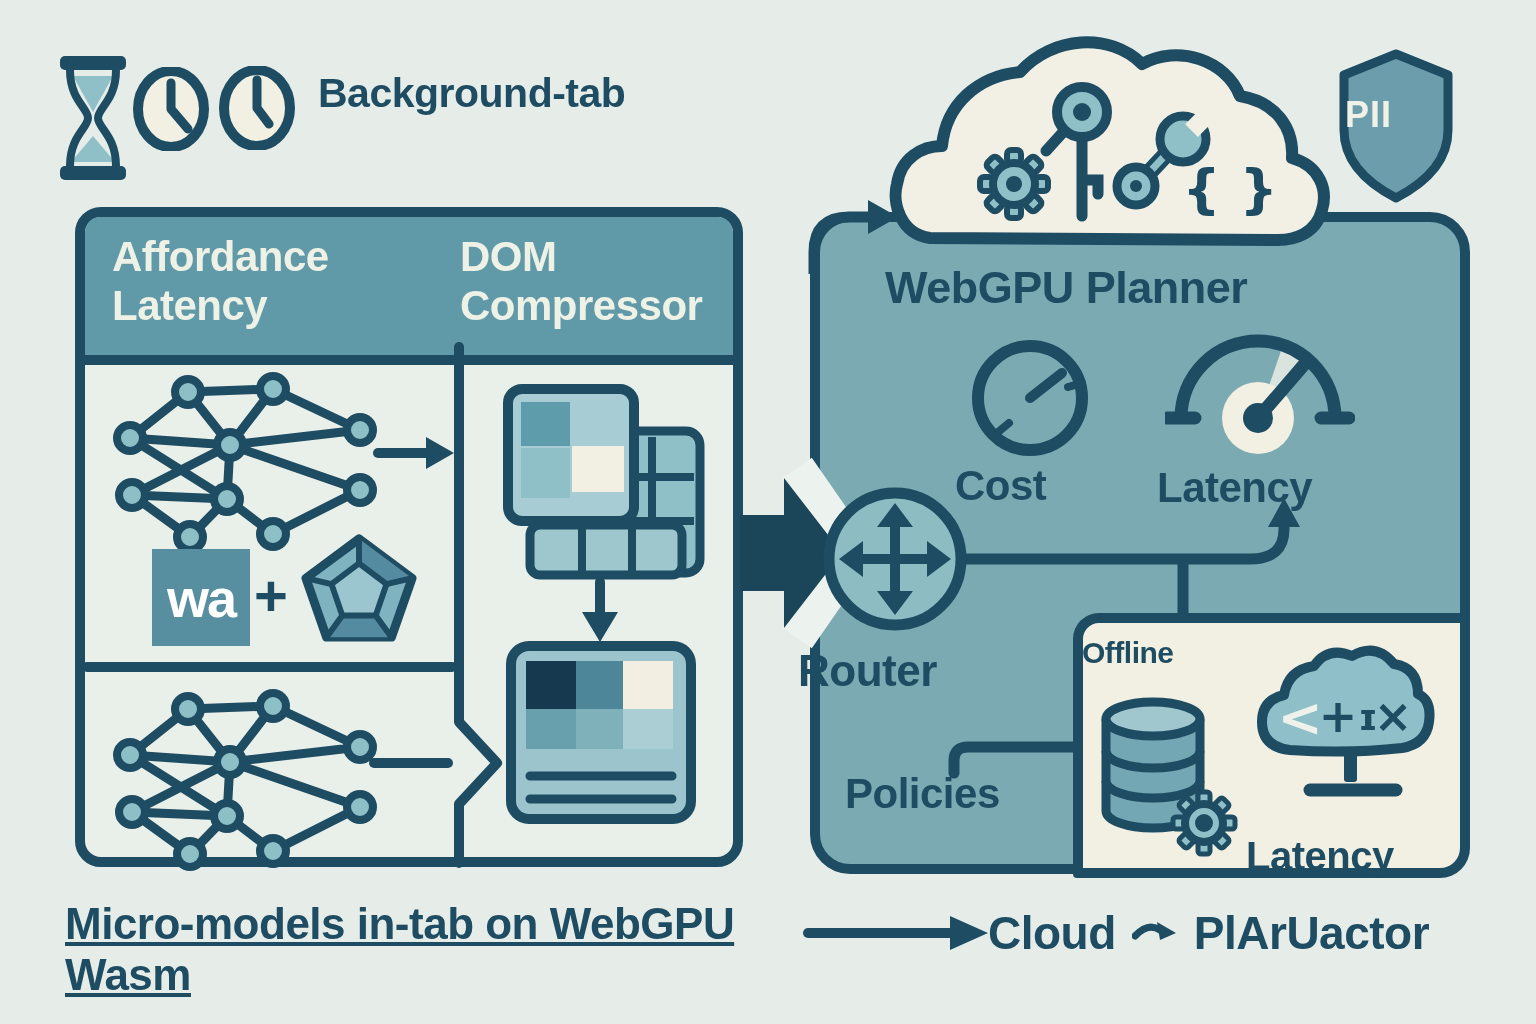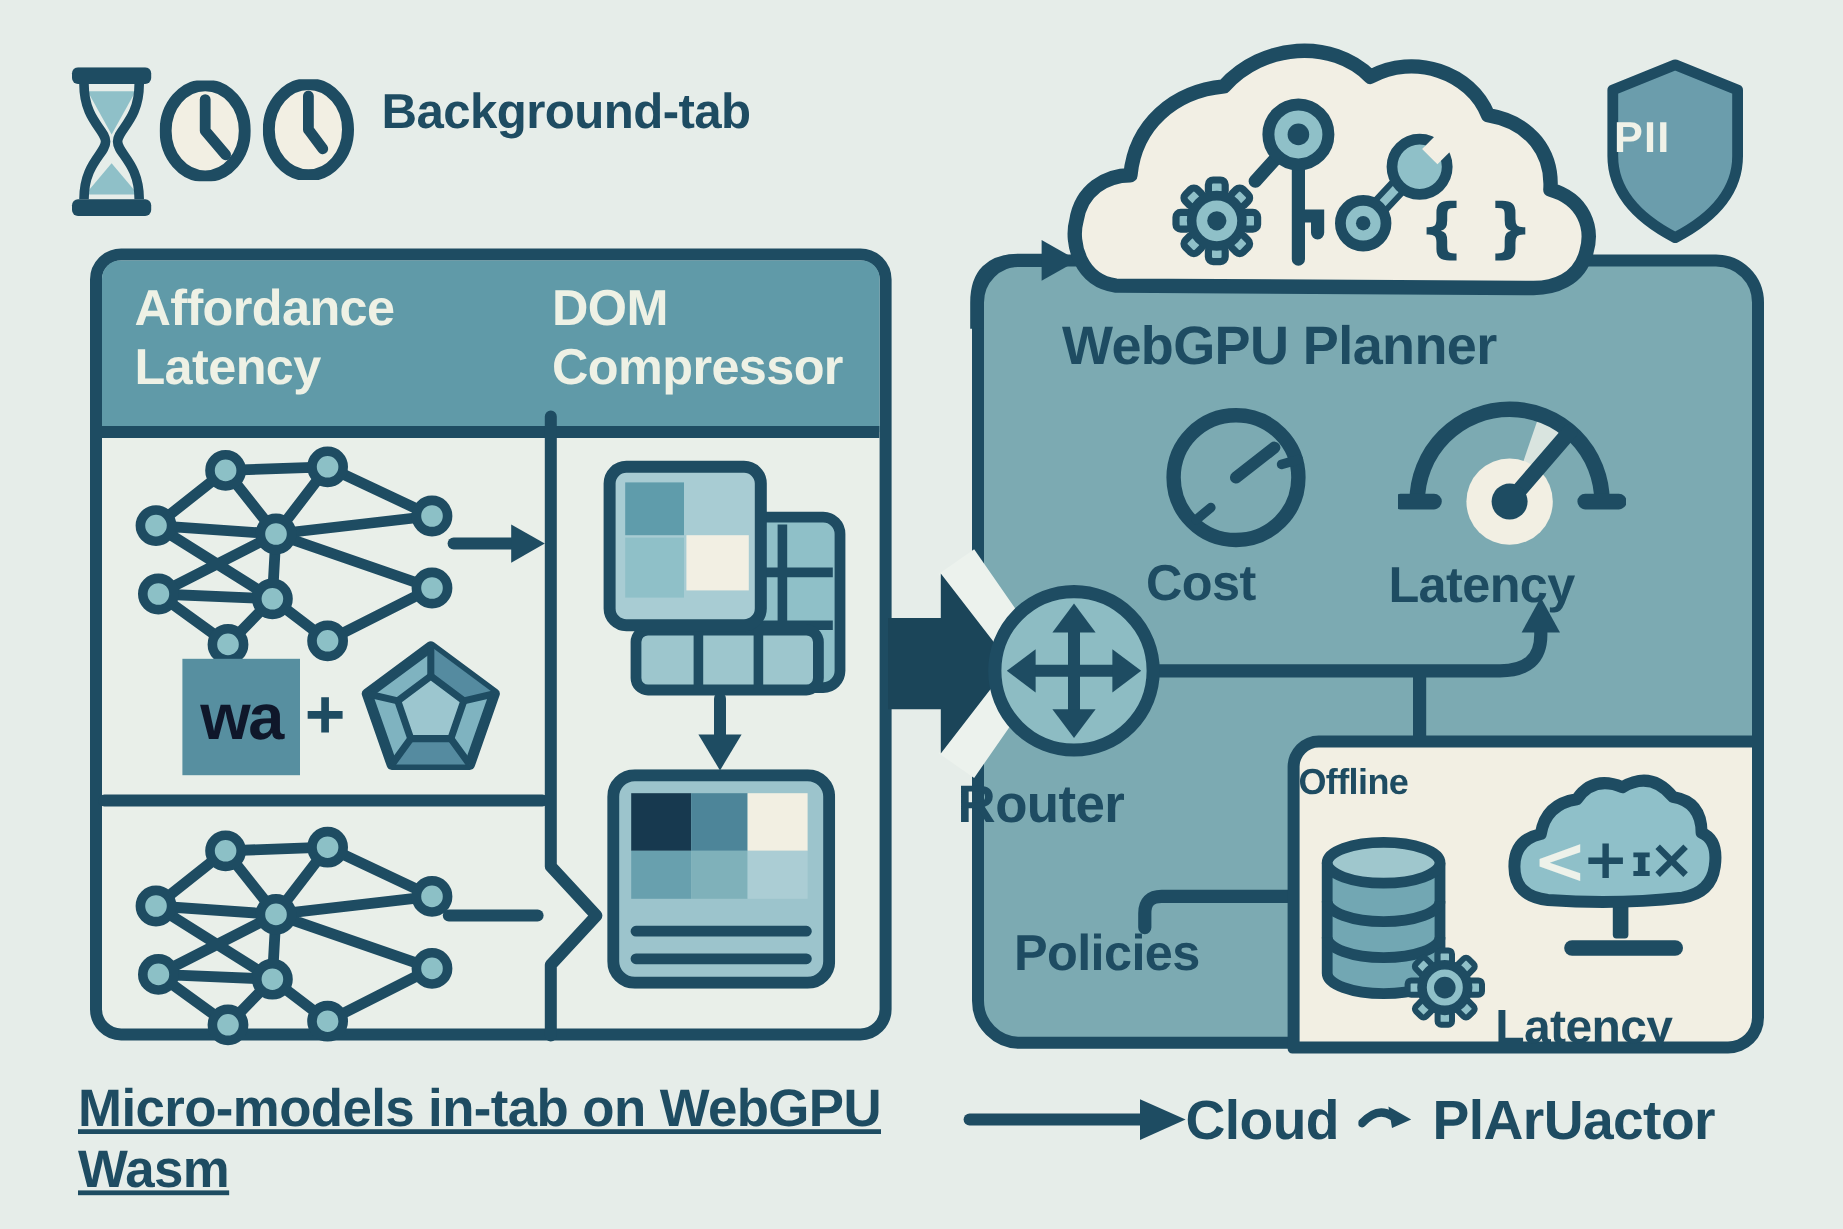--- a/index.html
+++ b/index.html
@@ -16,21 +16,21 @@
   #connectors{left:0;top:0;z-index:2;pointer-events:none;}
   .icon{z-index:4;}
   .overlay{z-index:5;}
   .label{z-index:6;color:#1e4c62;font-weight:bold;letter-spacing:-0.5px;}
   .center{}
   #bg-caption{left:318px;top:70px;font-size:41px;line-height:1.14;}
   #hdr-left{left:112px;top:232px;width:350px;font-size:42px;line-height:1.17;color:#eef1e5;}
   #hdr-right{left:460px;top:232px;width:280px;font-size:42px;line-height:1.17;color:#eef1e5;}
   #wa-box{left:152px;top:549px;width:98px;height:97px;background:#578fa0;z-index:4;
           display:flex;align-items:center;justify-content:center;}
-  #wa-box span{font-size:54px;font-weight:bold;color:#0f172a;letter-spacing:-2px;}
+  #wa-box span{font-size:54px;font-weight:bold;color:#ffffff;letter-spacing:-2px;}
   #plus-sign{left:254px;top:562px;width:56px;font-size:58px;}
   #cloud-planner-title{left:885px;top:262px;width:440px;font-size:45px;}
   #cost-label{left:955px;top:462px;width:150px;font-size:42px;}
   #latency-label{left:1157px;top:464px;width:210px;font-size:42px;}
   #router-label{left:798px;top:646px;width:200px;font-size:44px;}
   #policies-label{left:845px;top:770px;width:200px;font-size:42px;}
   #offline-title{left:1082px;top:636px;width:170px;font-size:30px;}
   #service-label{left:1077px;top:834px;width:160px;font-size:40px;}
   #indexeddb-label{left:1246px;top:834px;width:200px;font-size:40px;}
   #pii-label{left:1345px;top:94px;width:100px;font-size:36px;color:#f0f2e8;letter-spacing:1px;}

